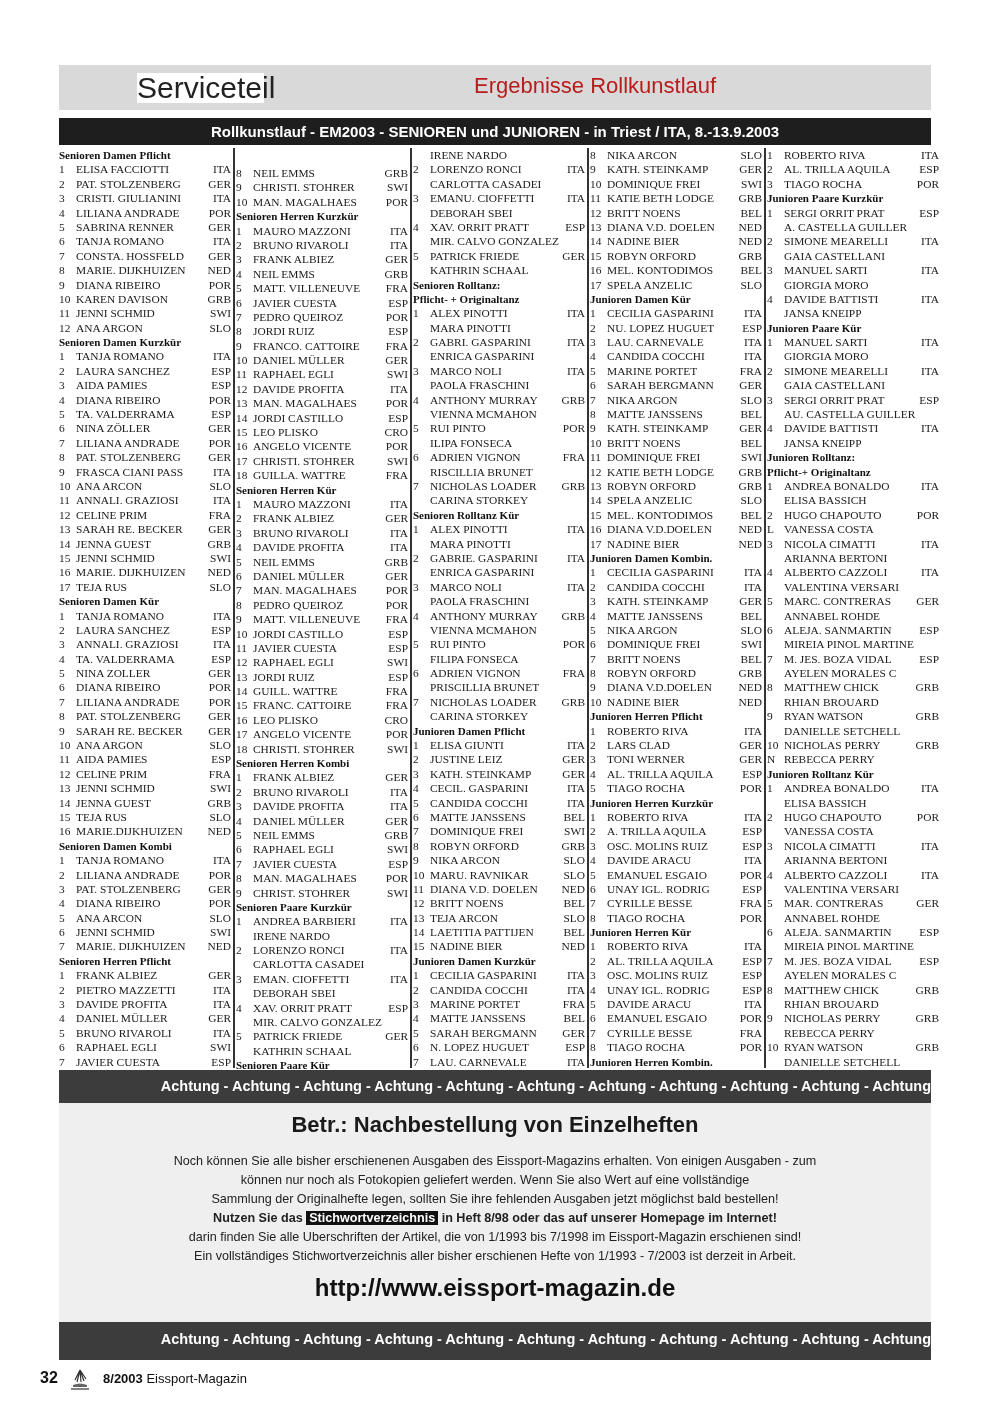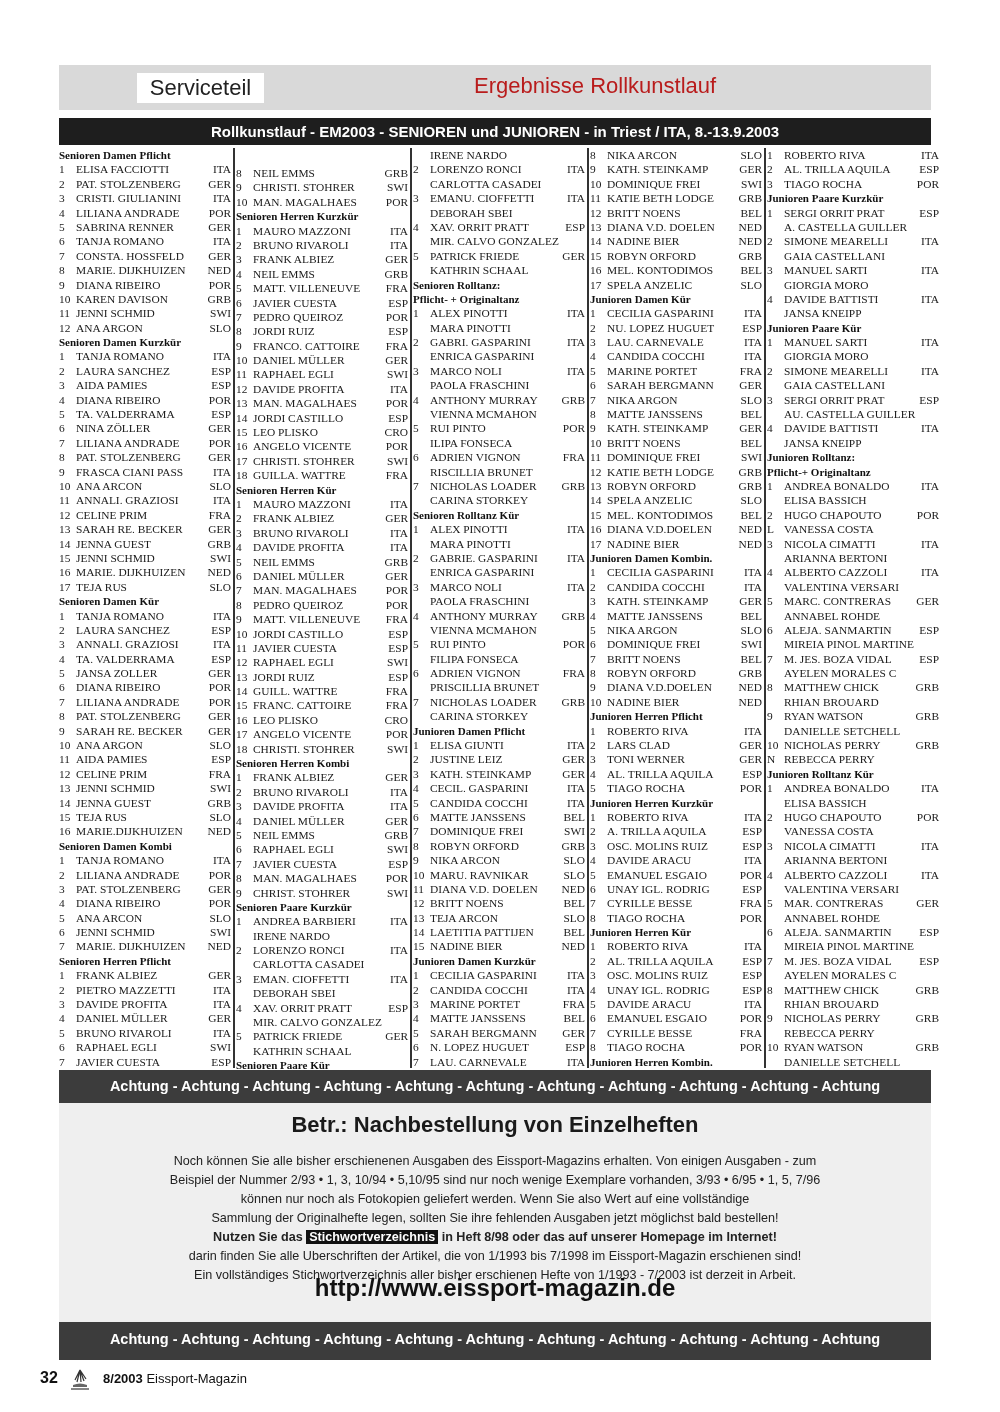--- a/index.html
+++ b/index.html
@@ -1,36 +1,36 @@
 <!DOCTYPE html>
 <html><head>
 <meta charset="utf-8">
 <style>
   html, body { margin: 0; padding: 0; background: #ffffff; }
   body { width: 1000px; height: 1412px; position: relative; overflow: hidden; font-family: "Liberation Serif", serif; color: #1a1a1a; }
   .head-band { position: absolute; left: 59px; top: 65px; width: 872px; height: 45px; background: #d9d9d9; }
-  .head-left { position: absolute; left: 78px; top: 8px; width: 127px; height: 30px; background: #ffffff; font-family: "Liberation Sans", sans-serif; font-size: 22px; line-height: 30px; text-align: center; color: #222; }
+  .head-left { position: absolute; left: 78px; top: 8px; width: 127px; height: 30px; background: #ffffff; font-family: "Liberation Sans", sans-serif; font-size: 30px; line-height: 30px; text-align: center; color: #222; }
   .head-right { position: absolute; left: 415px; top: 6px; font-family: "Liberation Sans", sans-serif; font-size: 22px; line-height: 30px; color: #b91c1c; }
   .title-band { position: absolute; left: 59px; top: 118px; width: 872px; height: 27px; background: #1e1e1e; color: #fff; font-family: "Liberation Sans", sans-serif; font-weight: bold; font-size: 15px; line-height: 27px; text-align: center; }
   .columns { position: absolute; left: 59px; top: 148px; width: 872px; height: 920px; }
   .col { position: absolute; top: 0; width: 172px; }
   .col.c0 { left: 0; }
   .col.c1 { left: 177px; margin-top: 18px; }
   .col.c2 { left: 354px; }
   .col.c3 { left: 531px; }
   .col.c4 { left: 708px; }
   .vline { position: absolute; top: 0; width: 2px; height: 920px; background: #333; }
   .ln { height: 14.4px; line-height: 14.4px; font-size: 11.4px; white-space: nowrap; position: relative; }
   .sec { font-family: Liberation Serif, serif; font-weight: bold; font-size: 11px; color: #111; }
   .rk { display: inline-block; width: 17px; }
   .nm { display: inline-block; }
   .ct { position: absolute; right: 0; top: 0; }
   .cont { padding-left: 17px; }
   .ad { position: absolute; left: 59px; top: 1070px; width: 872px; height: 290px; background: #efefef; }
-  .ad-top, .ad-bot { position: absolute; left: 0; width: 872px; height: 33px; background: #3c3c3c; color: #fff; font-family: "Liberation Sans", sans-serif; font-weight: bold; font-size: 14.5px; line-height: 33px; text-align: center; }
+  .ad-top, .ad-bot { position: absolute; left: 0; width: 872px; height: 33px; background: #3c3c3c; color: #fff; font-family: "Liberation Sans", sans-serif; font-weight: bold; font-size: 14.5px; line-height: 33px; text-align: right; }
   .ad-top { top: 0; }
   .ad-bot { top: 252px; height: 38px; line-height: 34px; }
   .ad-title { position: absolute; left: 0; width: 872px; top: 42px; text-align: center; font-family: "Liberation Sans", sans-serif; font-weight: bold; font-size: 22px; color: #1a1a1a; }
   .ad-body { position: absolute; left: 20px; width: 832px; top: 82px; text-align: center; font-family: "Liberation Sans", sans-serif; font-size: 12.6px; line-height: 19px; color: #222; }
   .ad-body .strong { font-weight: bold; }
   .hl { background: #111; color: #fff; padding: 0 3px; }
   .ad-url { position: absolute; left: 0; width: 872px; top: 204px; text-align: center; font-family: "Liberation Sans", sans-serif; font-weight: bold; font-size: 24px; color: #111; }
   .footer { position: absolute; left: 40px; top: 1366px; height: 24px; font-family: "Liberation Sans", sans-serif; font-size: 13px; line-height: 24px; color: #111; }
   .footer .pg { font-weight: bold; font-size: 16px; }
   .footer .issue { font-weight: bold; }
@@ -77,21 +77,21 @@
       <div class="ln"><span class="rk">13</span><span class="nm">SARAH RE. BECKER</span><span class="ct">GER</span></div>
       <div class="ln"><span class="rk">14</span><span class="nm">JENNA GUEST</span><span class="ct">GRB</span></div>
       <div class="ln"><span class="rk">15</span><span class="nm">JENNI SCHMID</span><span class="ct">SWI</span></div>
       <div class="ln"><span class="rk">16</span><span class="nm">MARIE. DIJKHUIZEN</span><span class="ct">NED</span></div>
       <div class="ln"><span class="rk">17</span><span class="nm">TEJA RUS</span><span class="ct">SLO</span></div>
       <div class="ln sec">Senioren Damen Kür</div>
       <div class="ln"><span class="rk">1</span><span class="nm">TANJA ROMANO</span><span class="ct">ITA</span></div>
       <div class="ln"><span class="rk">2</span><span class="nm">LAURA SANCHEZ</span><span class="ct">ESP</span></div>
       <div class="ln"><span class="rk">3</span><span class="nm">ANNALI. GRAZIOSI</span><span class="ct">ITA</span></div>
       <div class="ln"><span class="rk">4</span><span class="nm">TA. VALDERRAMA</span><span class="ct">ESP</span></div>
-      <div class="ln"><span class="rk">5</span><span class="nm">JANSA ZOLLER</span><span class="ct">GER</span></div>
+      <div class="ln"><span class="rk">5</span><span class="nm">NINA ZOLLER</span><span class="ct">GER</span></div>
       <div class="ln"><span class="rk">6</span><span class="nm">DIANA RIBEIRO</span><span class="ct">POR</span></div>
       <div class="ln"><span class="rk">7</span><span class="nm">LILIANA ANDRADE</span><span class="ct">POR</span></div>
       <div class="ln"><span class="rk">8</span><span class="nm">PAT. STOLZENBERG</span><span class="ct">GER</span></div>
       <div class="ln"><span class="rk">9</span><span class="nm">SARAH RE. BECKER</span><span class="ct">GER</span></div>
       <div class="ln"><span class="rk">10</span><span class="nm">ANA ARGON</span><span class="ct">SLO</span></div>
       <div class="ln"><span class="rk">11</span><span class="nm">AIDA PAMIES</span><span class="ct">ESP</span></div>
       <div class="ln"><span class="rk">12</span><span class="nm">CELINE PRIM</span><span class="ct">FRA</span></div>
       <div class="ln"><span class="rk">13</span><span class="nm">JENNI SCHMID</span><span class="ct">SWI</span></div>
       <div class="ln"><span class="rk">14</span><span class="nm">JENNA GUEST</span><span class="ct">GRB</span></div>
       <div class="ln"><span class="rk">15</span><span class="nm">TEJA RUS</span><span class="ct">SLO</span></div>
@@ -381,21 +381,20 @@
       <div class="ln"><span class="rk">10</span><span class="nm">RYAN WATSON</span><span class="ct">GRB</span></div>
       <div class="ln cont"><span class="nm">DANIELLE SETCHELL</span></div>
     </div>
 </div>
 
 <div class="ad">
   <div class="ad-top">Achtung - Achtung - Achtung - Achtung - Achtung - Achtung - Achtung - Achtung - Achtung - Achtung - Achtung</div>
   <div class="ad-title">Betr.: Nachbestellung von Einzelheften</div>
   <div class="ad-body">
     <div>Noch können Sie alle bisher erschienenen Ausgaben des Eissport-Magazins erhalten. Von einigen Ausgaben - zum</div>
-    <div>Beispiel der Nummer 2/93 • 1, 3, 10/94 • 5,10/95 sind nur noch wenige Exemplare vorhanden, 3/93 • 6/95 • 1, 5, 7/96</div>
     <div>können nur noch als Fotokopien geliefert werden. Wenn Sie also Wert auf eine vollständige</div>
     <div>Sammlung der Originalhefte legen, sollten Sie ihre fehlenden Ausgaben jetzt möglichst bald bestellen!</div>
     <div class="strong">
       <span>Nutzen Sie das</span>
       <span class="hl">Stichwortverzeichnis</span>
       <span>in Heft 8/98 oder das auf unserer Homepage im Internet!</span>
     </div>
     <div>darin finden Sie alle Uberschriften der Artikel, die von 1/1993 bis 7/1998 im Eissport-Magazin erschienen sind!</div>
     <div>Ein vollständiges Stichwortverzeichnis aller bisher erschienen Hefte von 1/1993 - 7/2003 ist derzeit in Arbeit.</div>
   </div>

